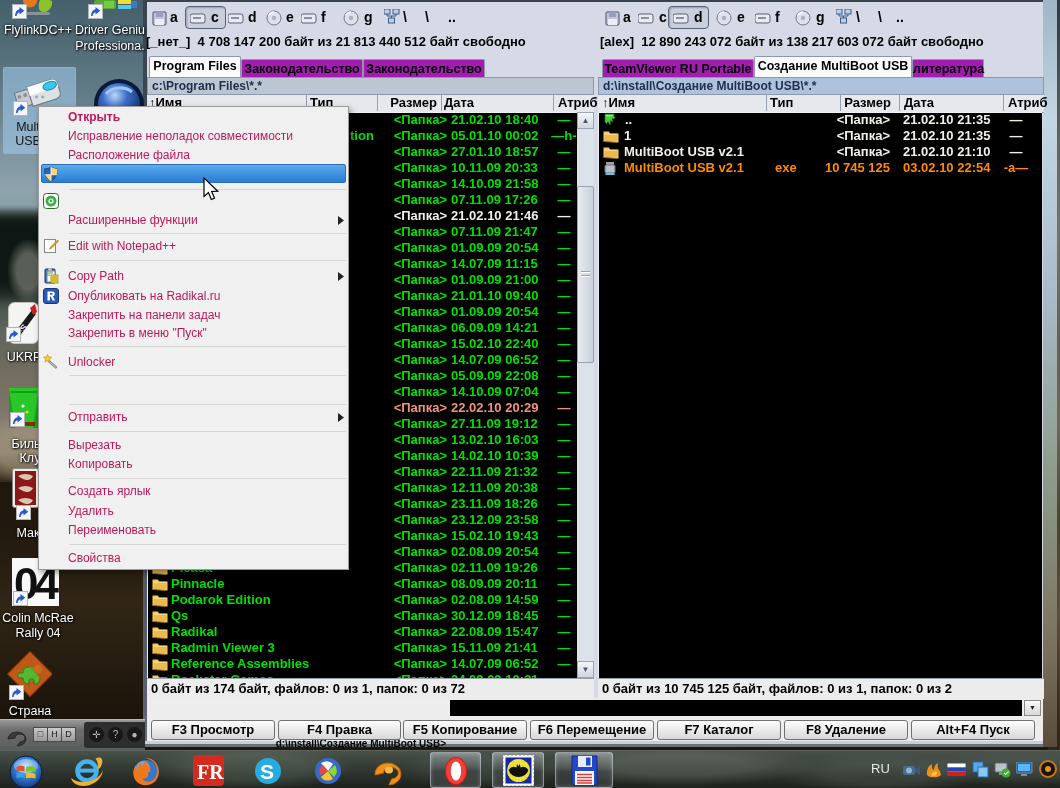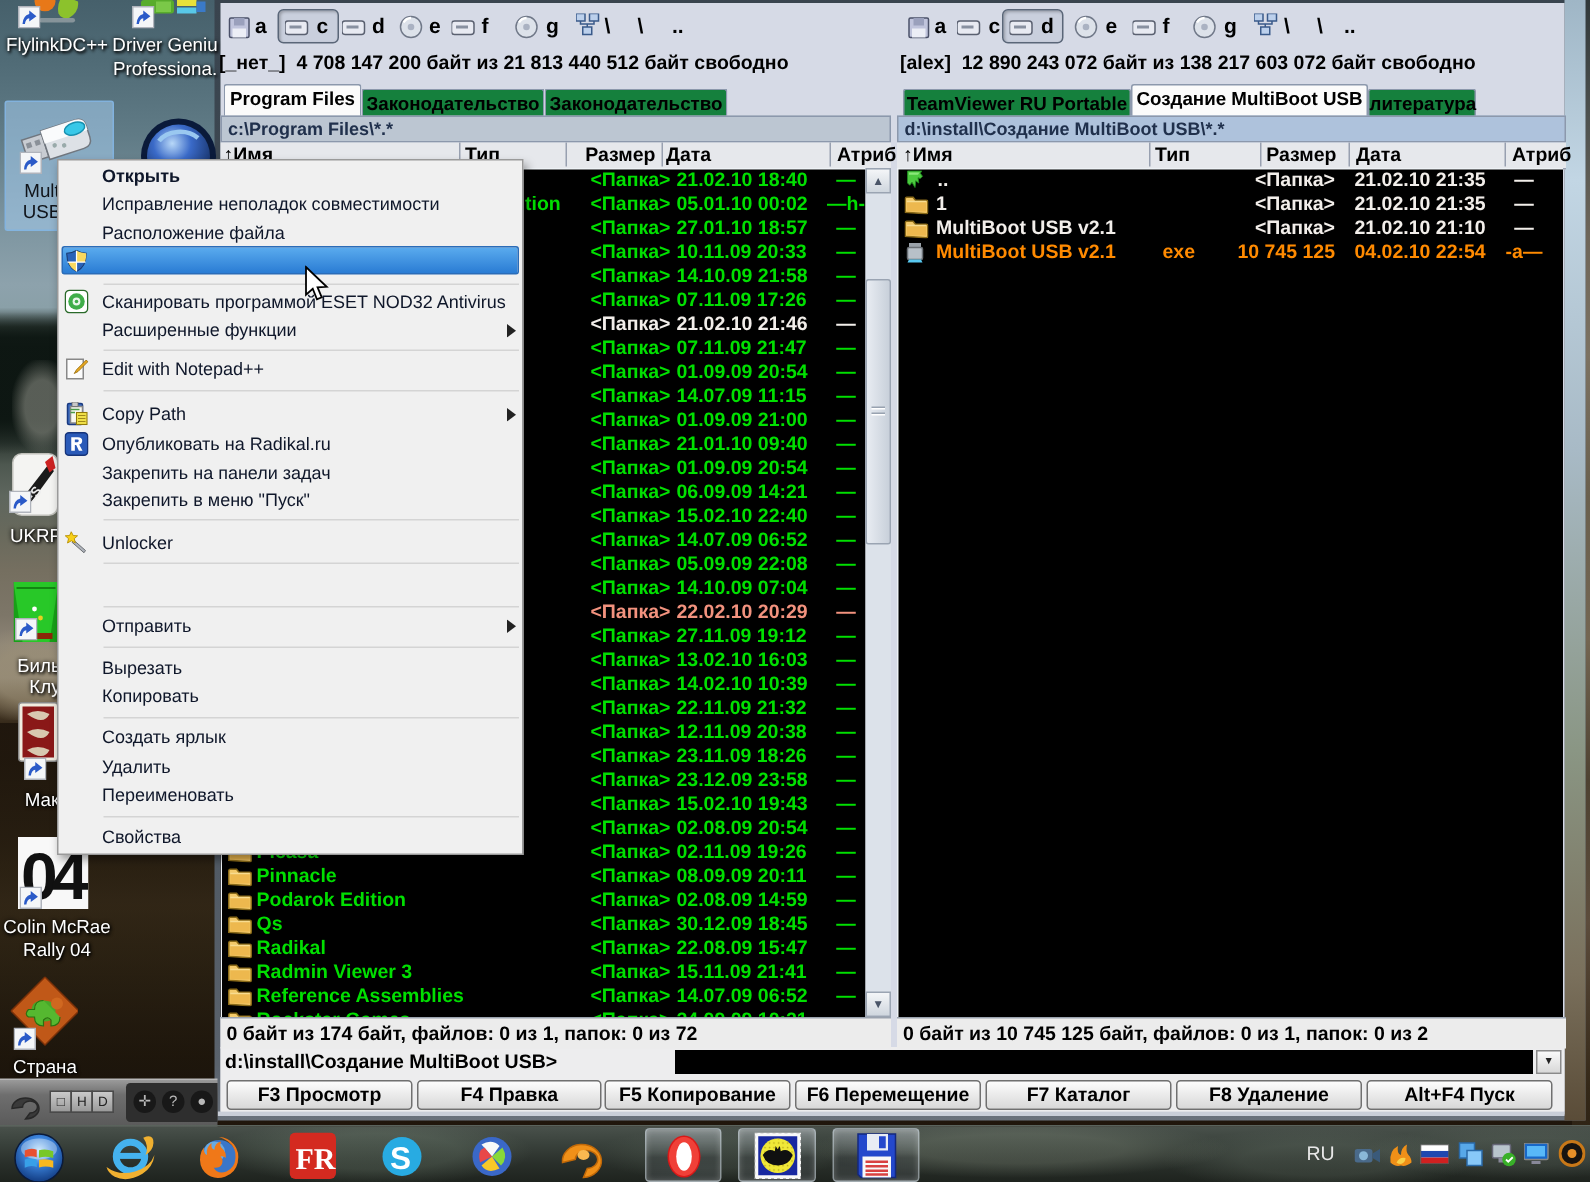--- a/index.html
+++ b/index.html
@@ -37,28 +37,28 @@
 .g{color:#00df00;}
 .sal{color:#f2927e;}
 .wt{color:#f2eeea;}
 .or{color:#ff8a00;}
 .pap{position:absolute;width:72px;text-align:right;}
 .dt{position:absolute;}
 .at{position:absolute;text-align:center;width:40px;}
 .statusbar{top:678px;height:20px;background:#ececec;border-top:1px solid #9aa2ae;font-size:13px;font-weight:bold;line-height:19px;color:#000;padding-left:4px;}
 .dletter{font-weight:bold;font-size:14px;color:#000;top:9px;}
 .dico{top:11px;}
-.tab{top:59px;height:18px;background:#15803d;border:1px solid #8c98ac;border-bottom:none;font-weight:bold;font-size:12.5px;line-height:18px;text-align:center;color:#000;border-radius:2px 2px 0 0;}
+.tab{top:59px;height:18px;background:#a21caf;border:1px solid #8c98ac;border-bottom:none;font-weight:bold;font-size:12.5px;line-height:18px;text-align:center;color:#000;border-radius:2px 2px 0 0;}
 .tabact{top:56px;height:21px;background:#fbfbfb;z-index:4;}
 .fk{top:720px;height:18px;background:linear-gradient(180deg,#fdfdfd,#ececec 45%,#d8d8d8);border:1px solid #707070;border-radius:3px;font-weight:bold;font-size:13px;line-height:17px;text-align:center;color:#000;}
 .z3{z-index:3;}
 .ficon{position:absolute;left:5px;top:1px;}
 
 #ctx{left:38px;top:106px;width:311px;height:464px;background:#f0f0f0;border:1px solid #9a9a9a;box-sizing:border-box;z-index:10;box-shadow:2px 3px 6px rgba(0,0,0,.4);}
-.mi{position:absolute;left:29px;height:19px;line-height:19px;font-size:12px;color:#0f172a;white-space:nowrap;}
+.mi{position:absolute;left:29px;height:19px;line-height:19px;font-size:12px;color:#be185d;white-space:nowrap;}
 .mhl{position:absolute;left:2px;width:305px;height:19px;background:linear-gradient(180deg,#5aabee,#2a7cd4);border:1px solid #2a6cb8;border-radius:2px;box-sizing:border-box;}
 .msep{position:absolute;left:30px;width:277px;border-top:1px solid #d4d4d4;}
 .mico{position:absolute;left:4px;}
 .marr{position:absolute;left:299px;}
 #cursor{left:203px;top:177px;z-index:11;}
 .dlab{position:absolute;font-size:12.5px;color:#fff;text-align:center;text-shadow:1px 1px 2px #000,0 0 3px #000;}
 .arr{position:absolute;}
 .bbtn{width:13px;height:13px;background:linear-gradient(180deg,#cacaca,#9a9a9a);border:1px solid #4a4a4a;font-size:9px;color:#222;text-align:center;line-height:12px;}
 #taskbar{z-index:6;text-align:right;}
 .tbi{top:4px;}
@@ -602,31 +602,31 @@
       </div>
  <div class="row or" style="top:48px">
         <svg class="ficon" width="14" height="15" viewBox="0 0 14 15">
           <rect x="3" y="1" width="8" height="3" fill="#9aa2aa"></rect>
           <rect x="2" y="4" width="10" height="8" rx="1" fill="#b8c0c8" stroke="#6a7076"></rect>
           <path d="M3 12 h8 l1 2 h-10z" fill="#58c8f0"></path>
         </svg>
         <span style="position:absolute;left:26px">MultiBoot USB v2.1</span>
         <span style="position:absolute;left:177px">exe</span>
         <span class="pap" style="left:220px">10 745 125</span>
-        <span class="dt" style="left:305px">04.02.10 22:54</span>
+        <span class="dt" style="left:305px">03.02.10 22:54</span>
         <span class="at" style="left:398px">-a—</span>
       </div>
 </div>
 
 <div class="abs z3" style="left:147px;top:698px;width:896px;height:43px;background:#ededee;"></div>
 
 <div class="abs statusbar z3" style="left:147px;width:443px;">0 байт из 174 байт, файлов: 0 из 1, папок: 0 из 72</div>
 <div class="abs statusbar z3" style="left:598px;width:442px;">0 байт из 10 745 125 байт, файлов: 0 из 1, папок: 0 из 2</div>
 
-<span class="abs b z3" style="left:150px;top:700px;width:296px;text-align:left;font-size:13px;color:#000">d:\install\Создание MultiBoot USB&gt;</span>
+<span class="abs b z3" style="left:150px;top:738px;width:296px;text-align:right;font-size:10px;color:#000">d:\install\Создание MultiBoot USB&gt;</span>
 <div class="abs z3" style="left:450px;top:700px;width:572px;height:16px;background:#000;"></div>
 <div class="abs z3" style="left:1024px;top:700px;width:17px;height:16px;background:linear-gradient(180deg,#fafafa,#d8d8d8);border:1px solid #8a8a8a;box-sizing:border-box;font-size:7px;text-align:center;line-height:14px;color:#222">▼</div>
 
 <div class="abs fk z3" style="left:151px;width:122px;">F3 Просмотр</div>
 <div class="abs fk z3" style="left:278px;width:121px;">F4 Правка</div>
 <div class="abs fk z3" style="left:403px;width:122px;">F5 Копирование</div>
 <div class="abs fk z3" style="left:530px;width:122px;">F6 Перемещение</div>
 <div class="abs fk z3" style="left:657px;width:122px;">F7 Каталог</div>
 <div class="abs fk z3" style="left:784px;width:122px;">F8 Удаление</div>
 <div class="abs fk z3" style="left:911px;width:122px;">Alt+F4 Пуск</div>
@@ -643,21 +643,20 @@
       <path d="M2.4 8.7 C3.6 11.6 5.5 13.8 8 15 L8 8.7 Z" fill="#f8d860"></path>
       <path d="M8 1.2 L8 15 M2 8.7 L14 8.7" stroke="#fff" stroke-width="0.8"></path>
     </svg>
  <div class="msep" style="top:82px"></div>
  <svg class="mico" style="top:86px" width="16" height="16" viewBox="0 0 16 16">
       <rect x="0.5" y="0.5" width="15" height="15" rx="3" fill="#fff" stroke="#2a6a2a"></rect>
       <circle cx="8" cy="8" r="5.5" fill="#3fae49"></circle>
       <circle cx="8" cy="8" r="2.6" fill="#e8f5e8"></circle>
       <circle cx="8" cy="8" r="1.2" fill="#3fae49"></circle>
     </svg>
- <div class="mi" style="top:85px">Сканировать программой ESET NOD32 Antivirus</div>
  <div class="mi" style="top:104px">Расширенные функции</div>
  <svg class="marr" style="top:109px" width="6" height="9" viewBox="0 0 6 9">
       <path d="M0 0 L6 4.5 L0 9 Z" fill="#222"></path>
     </svg>
  <div class="msep" style="top:126px"></div>
  <svg class="mico" style="top:131px" width="16" height="16" viewBox="0 0 16 16">
       <rect x="1.5" y="1.5" width="11" height="13" fill="#fcfcfc" stroke="#888"></rect>
       <path d="M14.5 2 L8 8.5 L6.5 11 L9 9.7 L15.5 3.2 Z" fill="#e8a820" stroke="#9a7010" stroke-width="0.6"></path>
     </svg>
  <div class="mi" style="top:130px">Edit with Notepad++</div>

